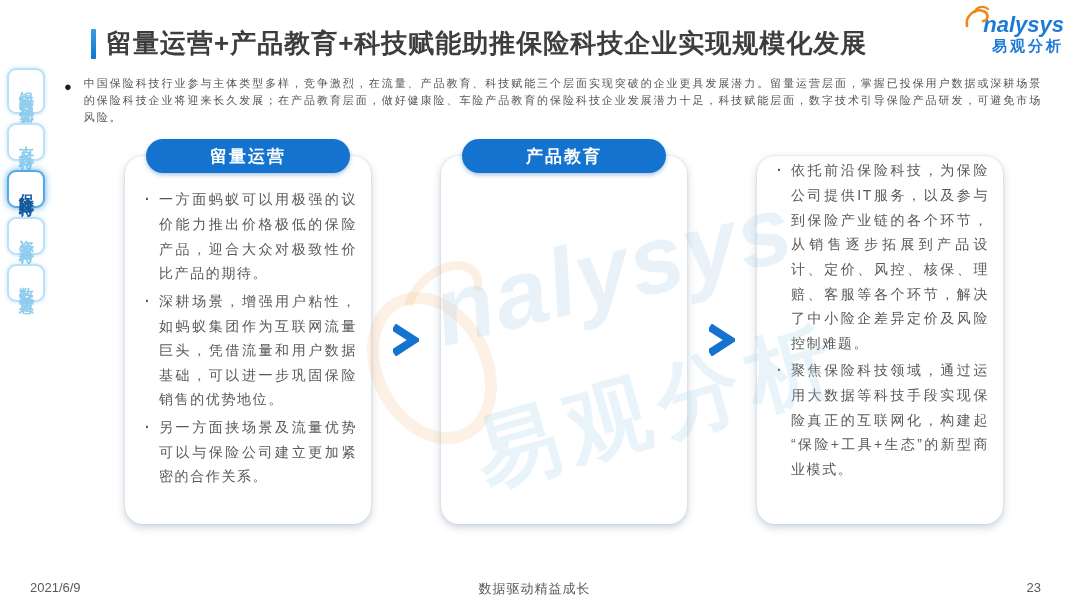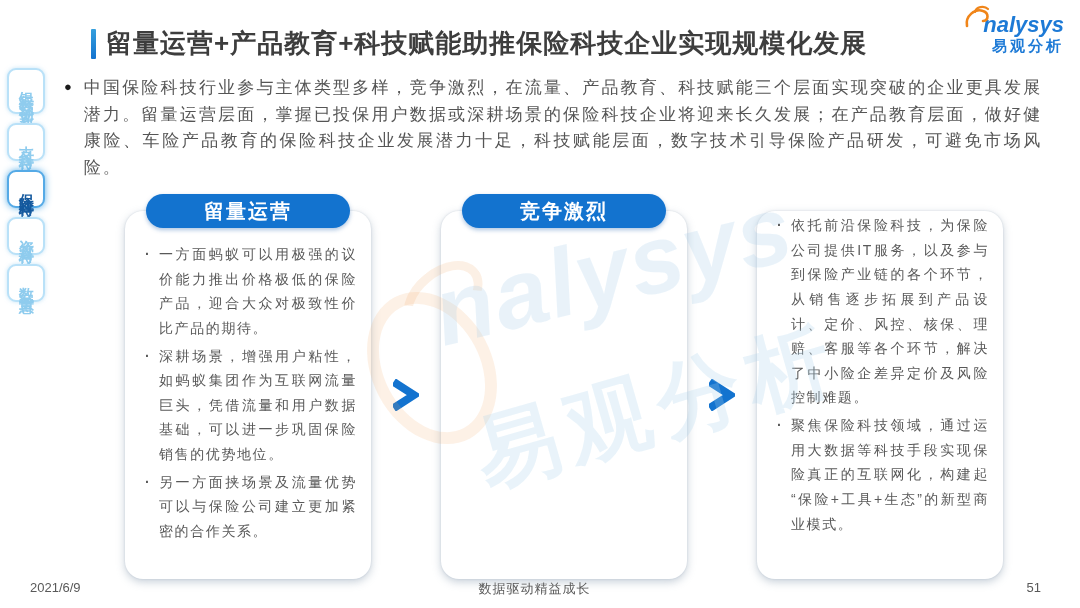--- a/index.html
+++ b/index.html
@@ -53,39 +53,39 @@
   }
   .logo-swoosh { position:absolute; left:-2px; top:-10px; }
   .logo-sub { font-size:15px; font-weight:bold; color:#1d7ad6; letter-spacing:3px; margin-top:1px; }
 
   
   .intro-row {
     margin:14px 38px 0 64px; display:flex; z-index:2; position:relative;
   }
   .intro-bullet { font-size:13px; color:#1a1a1a; margin:4px 12px 0 0; flex:0 0 auto; }
   .intro-text {
-    font-size:17px; line-height:1.56; letter-spacing:1.8px; color:#555555;
+    font-size:11px; line-height:1.56; letter-spacing:1.8px; color:#555555;
     text-align:justify;
   }
 
   
   .cards-row {
     position:relative; margin:30px 20px 0 125px;
     display:flex; align-items:stretch; z-index:2;
   }
   .card {
     background:#ffffff; border-radius:18px; width:246px;
     box-shadow:0 3px 8px rgba(130,150,170,.45), 0 0 2px rgba(160,175,190,.4);
     padding:0 12px 14px 12px; min-height:368px;
   }
   .pill {
     width:204px; height:34px; margin:-17px auto 12px auto;
     background:#1373cf; border-radius:17px;
     display:flex; align-items:center; justify-content:center;
-    color:#ffffff; font-size:20px; font-weight:bold; letter-spacing:2px;
+    color:#ffffff; font-size:17px; font-weight:bold; letter-spacing:2px;
     box-shadow:0 2px 4px rgba(20,90,170,.35);
   }
   .card ul { list-style:none; padding:2px 2px 0 8px; }
   .card li {
     position:relative; padding-left:14px; margin-bottom:3px;
     font-size:14px; line-height:1.76; letter-spacing:1.6px; color:#595959;
     text-align:justify;
   }
   .card li::before {
     content:"·"; position:absolute; left:0; top:0;
@@ -194,21 +194,21 @@
       </ul>
   </section>
 
   <div class="arrow-col">
     <svg width="26" height="32" viewBox="0 0 26 32">
       <path d="M4 5 L21 16 L4 27" fill="none" stroke="#1373cf" stroke-width="8" stroke-linecap="square"></path>
     </svg>
   </div>
 
   <section class="card">
-    <div class="pill">竞争激烈</div>
+    <div class="pill">产品教育</div>
   </section>
 
   <div class="arrow-col">
     <svg width="26" height="32" viewBox="0 0 26 32">
       <path d="M4 5 L21 16 L4 27" fill="none" stroke="#1373cf" stroke-width="8" stroke-linecap="square"></path>
     </svg>
   </div>
 
   <section class="card">
     <ul>
@@ -216,14 +216,14 @@
     <li>依托前沿保险科技，为保险公司提供IT服务，以及参与到保险产业链的各个环节，从销售逐步拓展到产品设计、定价、风控、核保、理赔、客服等各个环节，解决了中小险企差异定价及风险控制难题。</li>
         <li>聚焦保险科技领域，通过运用大数据等科技手段实现保险真正的互联网化，构建起“保险+工具+生态”的新型商业模式。</li>
       </ul>
   </section>
 
 </div>
 
 <footer class="footer">
   <span class="footer-date">2021/6/9</span>
   <span class="footer-slogan">数据驱动精益成长</span>
-  <span class="footer-page">51</span>
+  <span class="footer-page">23</span>
 </footer>
 
 </body></html>

